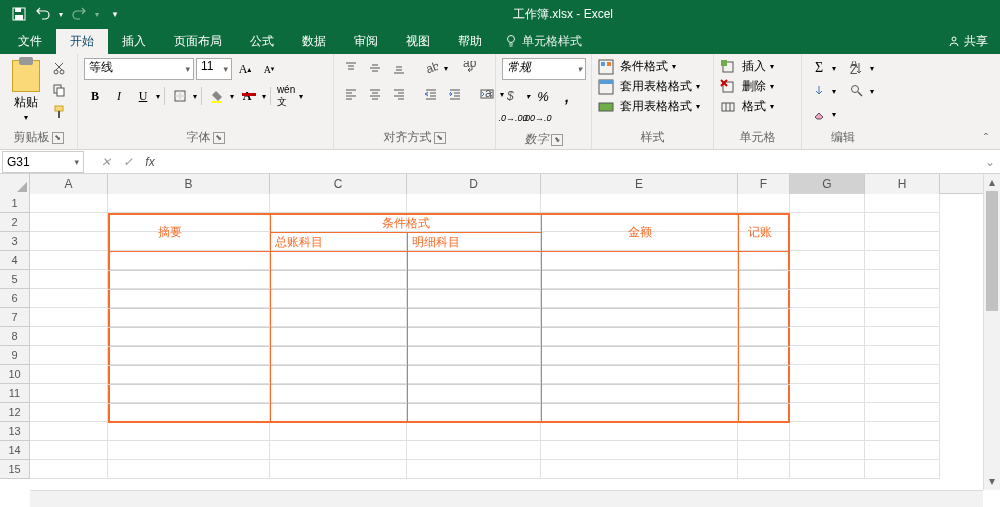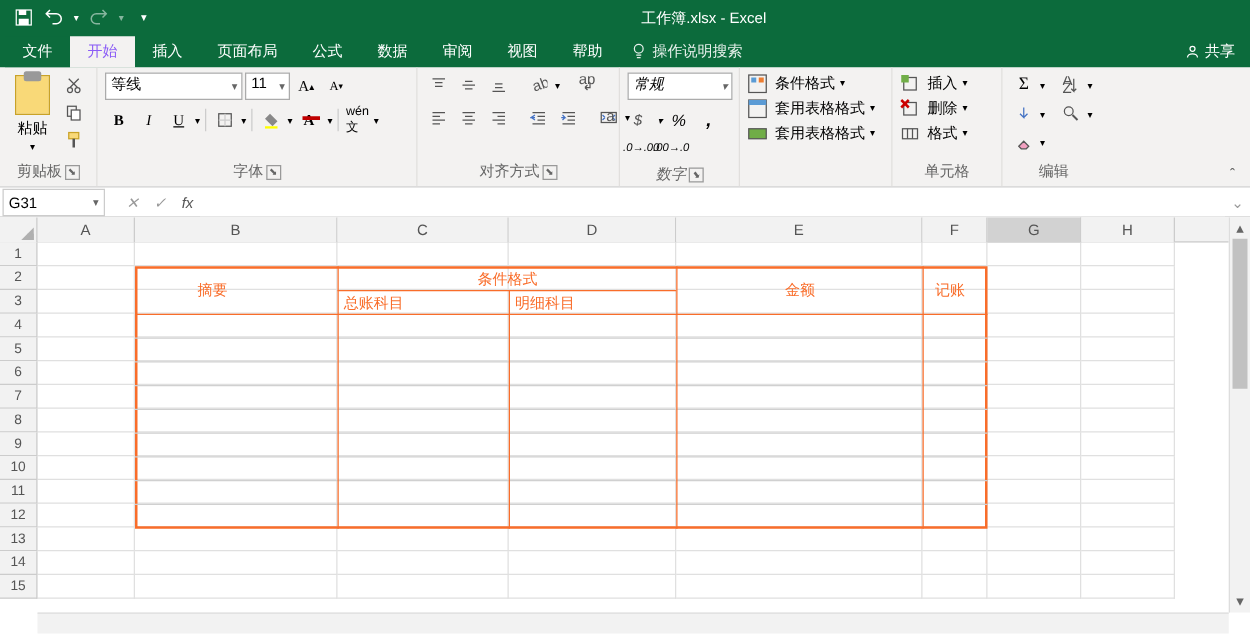--- a/index.html
+++ b/index.html
@@ -7,21 +7,21 @@
 .titlebar{height:28px;background:#0c6b3c;display:flex;align-items:center;color:#fff;}
 .qat{display:flex;align-items:center;gap:2px;padding-left:8px;}
 .qat-btn{width:22px;height:22px;display:flex;align-items:center;justify-content:center;cursor:pointer;}
 .title-text{flex:1;text-align:center;font-size:12px;}
 .title-right{display:flex;align-items:center;gap:2px;padding-right:0;}
 .login-btn{background:#fff;color:#333;padding:2px 10px;margin-right:8px;cursor:pointer;}
 .win-btn{width:40px;height:28px;display:flex;align-items:center;justify-content:center;cursor:pointer;}
 .ribbon-tabs{height:26px;background:#0c6b3c;display:flex;align-items:center;padding-left:4px;color:#fff;}
 .tab{padding:4px 14px;cursor:pointer;font-size:12px;}
 .tab.file{background:#0c6b3c;}
-.tab.active{background:#f3f2f1;color:#8b5cf6;}
+.tab.active{background:#f3f2f1;color:#0c4a6e;}
 .tell-me{margin-left:8px;display:flex;align-items:center;gap:4px;opacity:0.9;}
 .share{margin-left:auto;margin-right:12px;display:flex;align-items:center;gap:4px;cursor:pointer;}
 .ribbon{height:96px;background:#f3f2f1;border-bottom:1px solid #d4d4d4;display:flex;position:relative;}
 .group{display:flex;flex-direction:column;border-right:1px solid #e1dfdd;padding:2px 4px;}
 .group-content{flex:1;display:flex;align-items:flex-start;gap:2px;padding:2px;}
 .group-label{text-align:center;font-size:11px;color:#666;padding:1px 0;display:flex;justify-content:center;align-items:center;gap:2px;}
 .group-label .dlauncher{width:12px;height:12px;border:1px solid #999;display:inline-flex;align-items:center;justify-content:center;font-size:8px;cursor:pointer;}
 .big-btn{display:flex;flex-direction:column;align-items:center;justify-content:center;padding:2px 6px;cursor:pointer;gap:2px;}
 .paste-icon{width:28px;height:32px;background:linear-gradient(#f9d978,#f9d978);border:1px solid #c9a227;position:relative;}
 .paste-icon::before{content:"";position:absolute;top:-4px;left:6px;width:14px;height:8px;background:#999;border-radius:2px;}
@@ -97,21 +97,21 @@
   <div class="tab">数据</div>
   <div class="tab">审阅</div>
   <div class="tab">视图</div>
   <div class="tab">帮助</div>
   <div class="tell-me">
     <svg width="14" height="14" viewBox="0 0 14 14">
         <circle cx="7" cy="5" r="3.5" fill="none" stroke="#fff"></circle>
         <line x1="5" y1="10" x2="9" y2="10" stroke="#fff"></line>
         <line x1="5.5" y1="12" x2="8.5" y2="12" stroke="#fff"></line>
       </svg>
-    <span>操作说明搜索</span>
+    <span>单元格样式</span>
   </div>
   <div class="share">
     <svg width="12" height="12" viewBox="0 0 12 12">
         <circle cx="6" cy="4" r="2" fill="none" stroke="#fff"></circle>
         <path d="M2 11 A4 3 0 0 1 10 11" fill="none" stroke="#fff"></path>
       </svg>
     <span>共享</span>
   </div>
 </div>
 
@@ -345,20 +345,23 @@
           <span style="font-size:8px;margin-left:2px;">▾</span>
         </div>
       <div class="font-row" style="cursor:pointer;">
           <svg width="16" height="16">
             <rect x="1" y="4" width="14" height="8" fill="#70ad47" stroke="#555"></rect>
           </svg>
           <span style="margin-left:4px;">套用表格格式</span>
           <span style="font-size:8px;margin-left:2px;">▾</span>
         </div>
     </div>
+    <div class="group-label">
+        <span>样式</span>
+      </div>
   </div>
 
   <div class="group" style="width:88px;">
     <div class="group-content" style="flex-direction:column;gap:3px;">
       <div class="font-row" style="cursor:pointer;">
           <svg width="16" height="16">
             <rect x="3" y="3" width="10" height="10" fill="none" stroke="#555"></rect>
             <rect x="1" y="1" width="6" height="6" fill="#70ad47"></rect>
           </svg>
           <span style="margin-left:4px;">插入</span>

